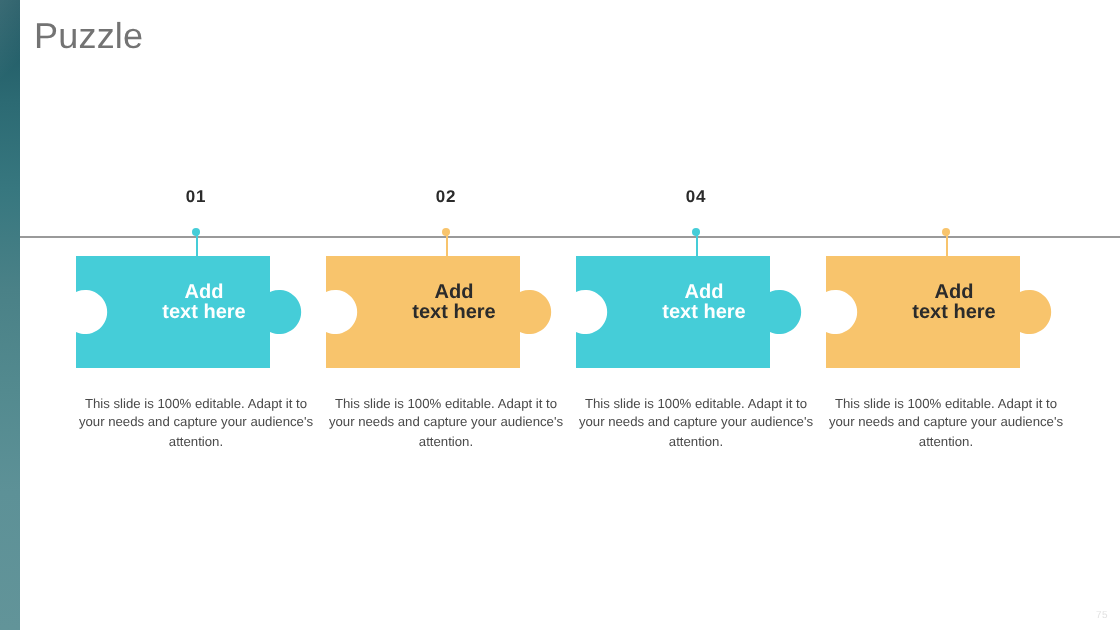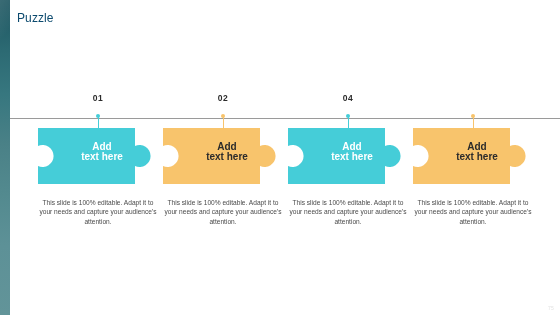--- a/index.html
+++ b/index.html
@@ -46,23 +46,23 @@
     width: 10px;
     height: 44px;
     background: linear-gradient(135deg, rgba(255,255,255,0.13) 0%, rgba(255,255,255,0.0) 75%);
   }
 
   
   .title {
     position: absolute;
     left: 17px;
     top: 7px;
-    font-size: 12px;
+    font-size: 18px;
     line-height: 22px;
-    color: #0c4a6e;
+    color: #737373;
     letter-spacing: 0.1px;
     white-space: nowrap;
   }
 
   
   .timeline-rule {
     position: absolute;
     left: 10px;
     top: 118px;
     width: 550px;

